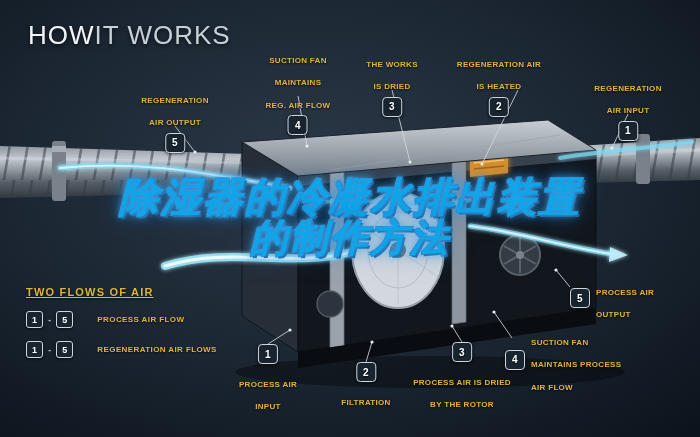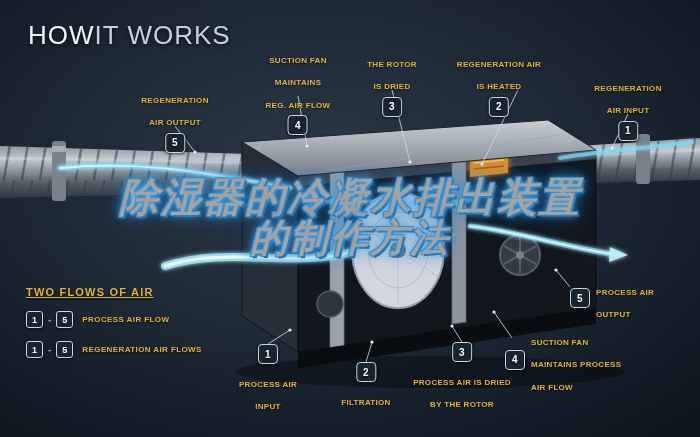--- a/index.html
+++ b/index.html
@@ -33,36 +33,36 @@
   .c2{left:392px;top:48px;}
   .c3{left:499px;top:48px;}
   .c4{left:628px;top:72px;}
   .c5{left:570px;top:276px;}
   .c6{left:505px;top:326px;}
   .c7{left:462px;top:342px;}
   .c8{left:366px;top:362px;}
   .c9{left:268px;top:344px;}
   
   .overlay{position:absolute;left:50%;top:176px;transform:translateX(-50%);text-align:center;z-index:6;
-    font-weight:700;font-style:italic;color:#a3a3a3;letter-spacing:2px;white-space:nowrap;}
+    font-weight:700;font-style:italic;color:#0ea5e9;letter-spacing:2px;white-space:nowrap;}
   .overlay .l1{font-size:40px;line-height:1.05;}
   .overlay .l2{font-size:38px;line-height:1.1;}
   .overlay .l1,.overlay .l2{
     text-shadow:
       0 0 6px rgba(70,170,235,.95),
       0 0 14px rgba(45,140,220,.8),
       0 0 26px rgba(35,120,200,.55),
       2px 2px 0 #1c5f97, -1px -1px 0 #2e86c8, 1px -1px 0 #2e86c8, -1px 1px 0 #2e86c8;
   }
   
   .legend{position:absolute;left:26px;top:286px;z-index:4;}
   .legend-heading{color:#e2b33c;font-size:11px;font-weight:700;letter-spacing:1.2px;text-shadow:0 1px 2px rgba(0,0,0,.75);text-decoration:underline;}
   .legend-row{display:flex;align-items:center;gap:5px;margin-top:13px;}
   .legend-row .dash{color:#9aa4ae;font-size:10px;font-weight:700;}
-  .legend-label{color:#e2b33c;font-size:8px;font-weight:700;letter-spacing:.4px;margin-left:4px;text-shadow:0 1px 2px rgba(0,0,0,.75);}
+  .legend-label{color:#e2b33c;font-size:8px;font-weight:700;letter-spacing:.4px;margin-left:19px;text-shadow:0 1px 2px rgba(0,0,0,.75);}
 </style>
 </head>
 <body>
 
 <div class="stage">
 
   <svg class="scene" width="700" height="437" viewBox="0 0 700 437">
     <defs>
       <radialGradient id="bg" cx="45%" cy="40%" r="80%">
         <stop offset="0%" stop-color="#2c3948"></stop>
@@ -209,21 +209,21 @@
     <div class="lines">
       <span>SUCTION FAN</span>
         <span>MAINTAINS</span>
         <span>REG. AIR FLOW</span>
     </div>
     <div class="badge">4</div>
   </div>
 
   <div class="callout vert c2">
     <div class="lines">
-      <span>THE ROTOR</span>
+      <span>THE WORKS</span>
         <span>IS DRIED</span>
     </div>
     <div class="badge">3</div>
   </div>
 
   <div class="callout vert c3">
     <div class="lines">
       <span>REGENERATION AIR</span>
         <span>IS HEATED</span>
     </div>

